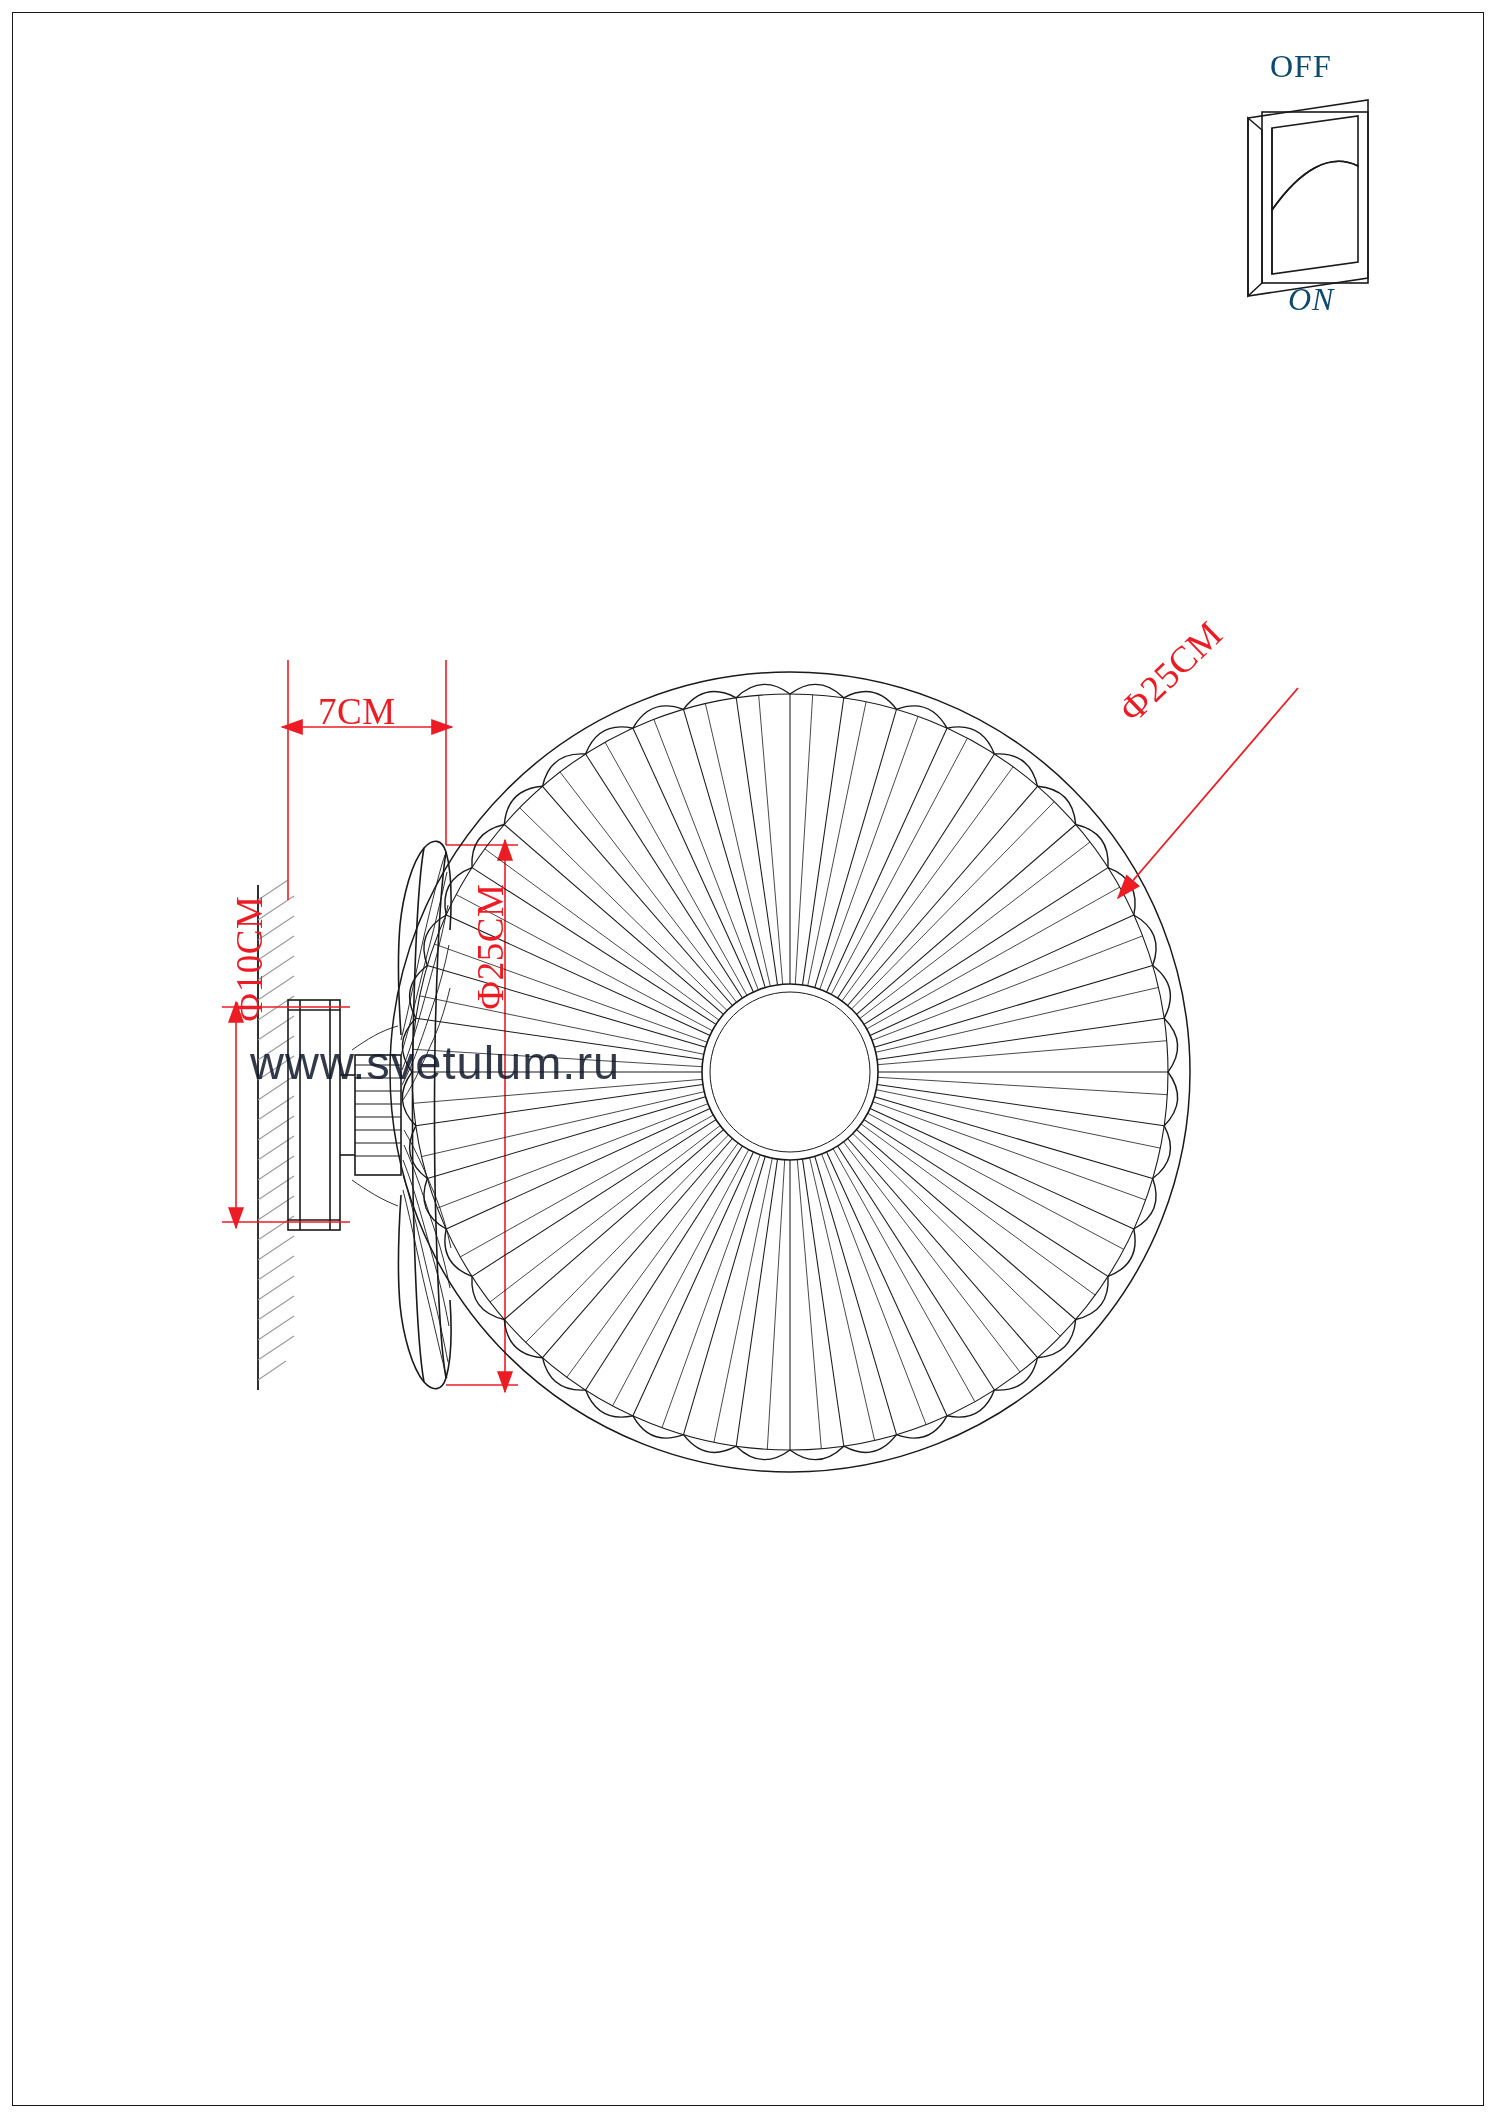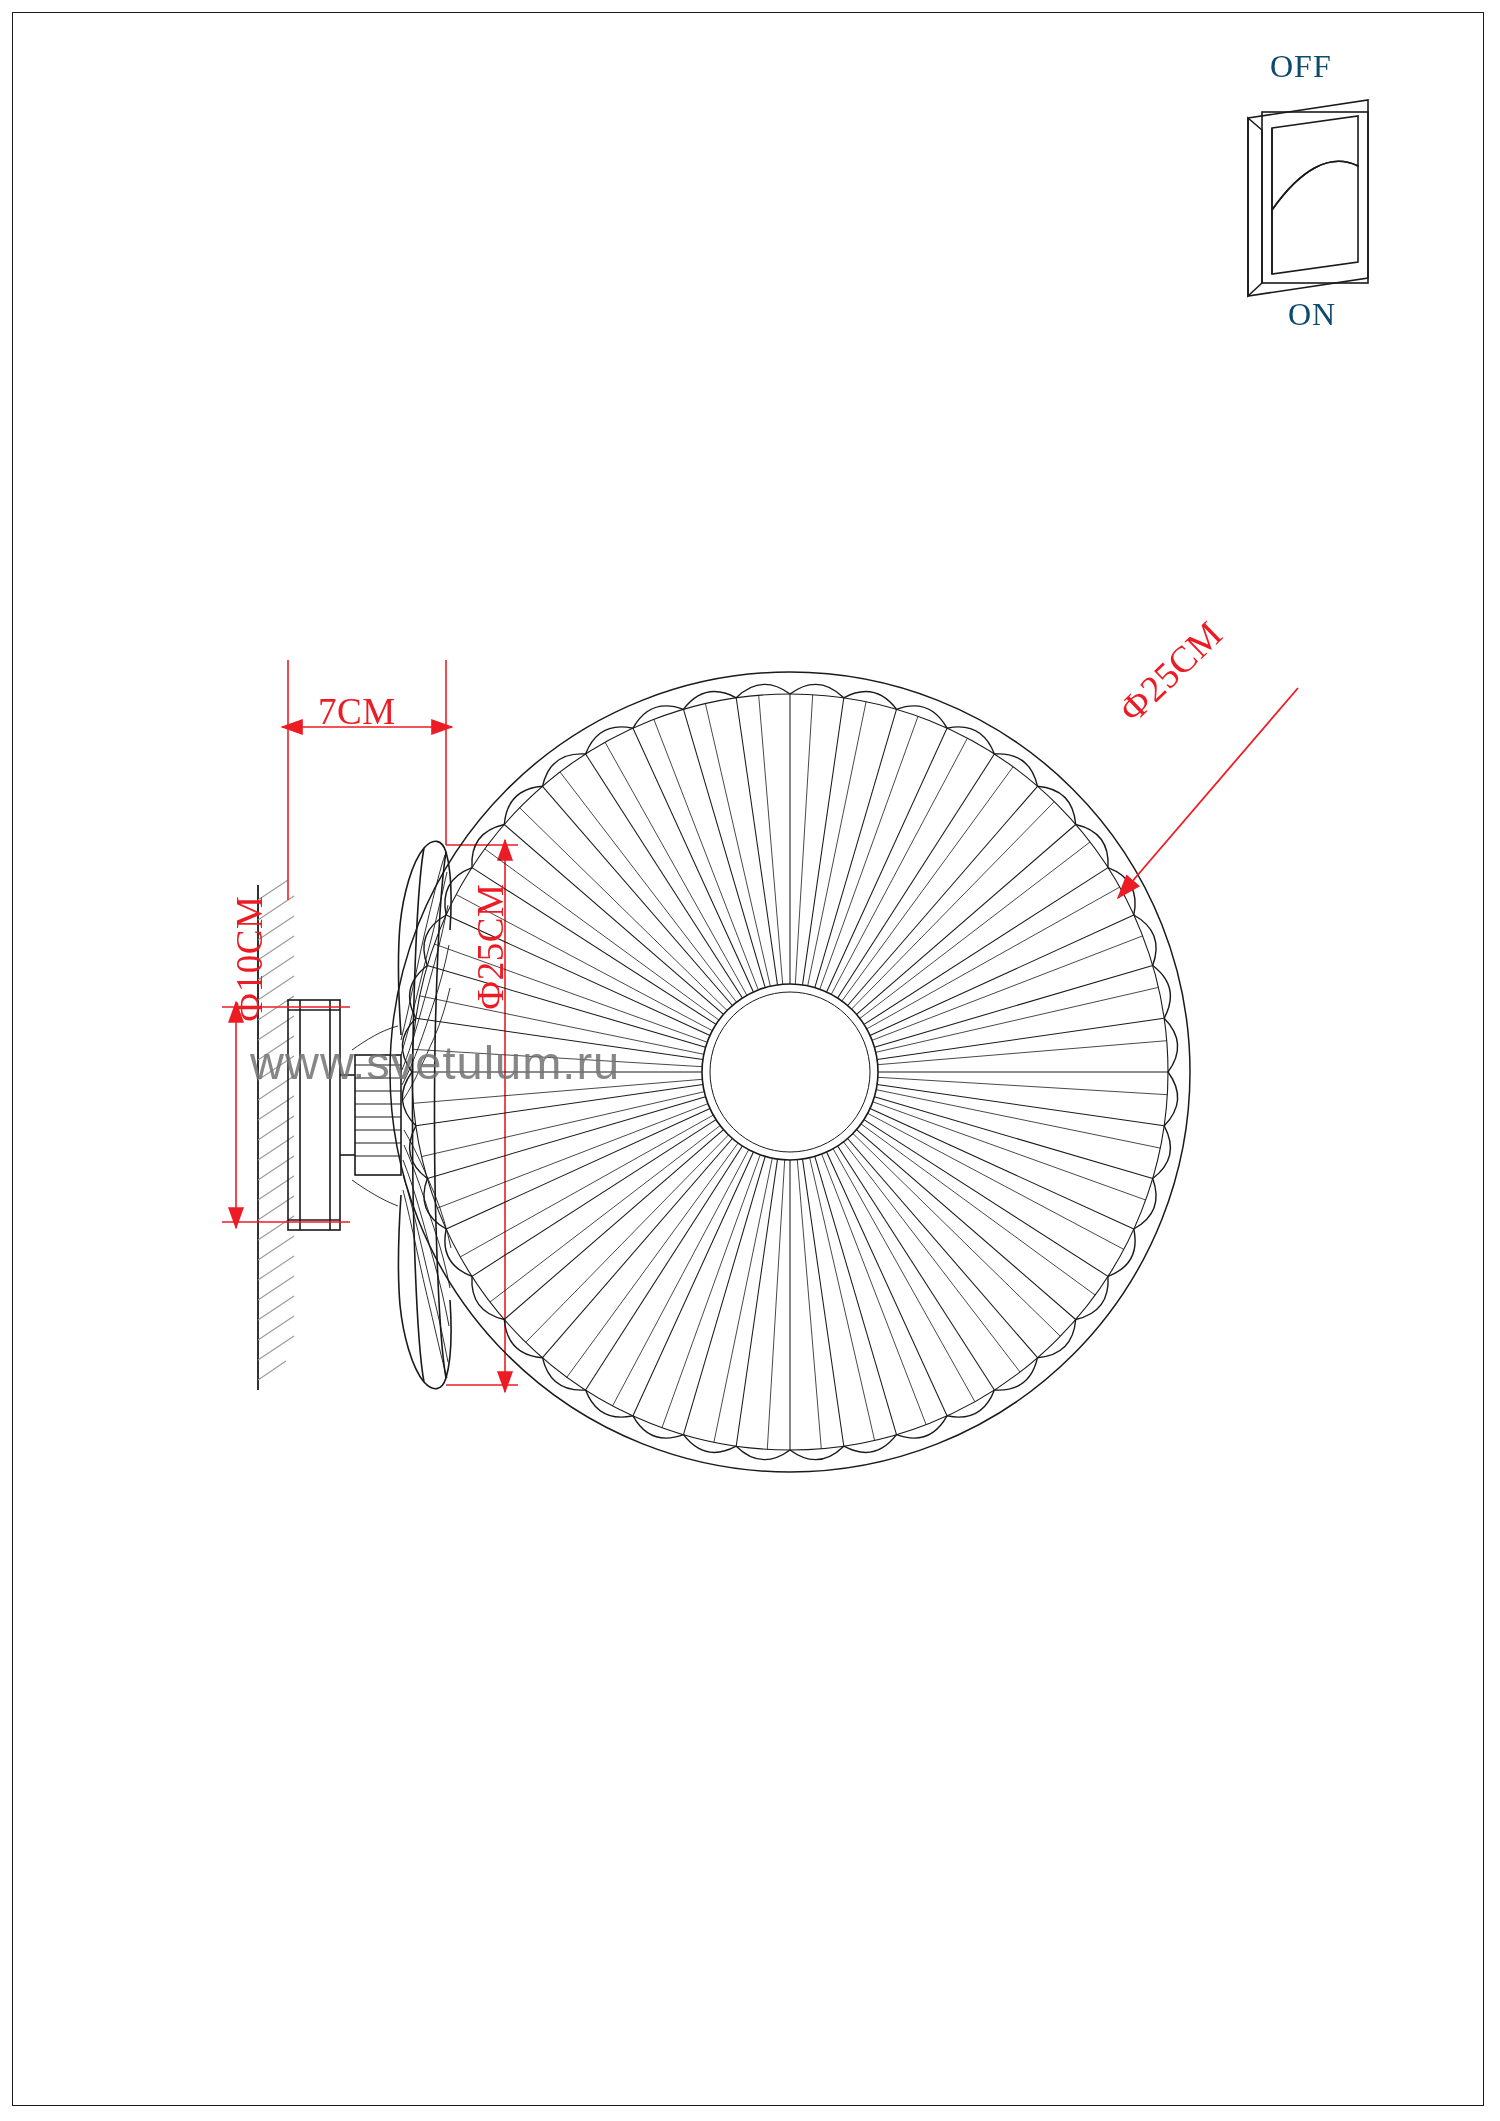--- a/index.html
+++ b/index.html
@@ -77,30 +77,31 @@
     transform-origin: left top;
   }
   #label-off {
     left: 1270px;
     top: 48px;
     font-size: 32px;
     letter-spacing: 1px;
   }
   #label-on {
     left: 1288px;
-    top: 296px;
+    top: 281px;
     font-size: 32px;
     letter-spacing: 1px;
+    font-style: italic;
   }
   #watermark {
     position: absolute;
     left: 250px;
     top: 1035px;
     font-size: 47px;
-    color: #737373;
+    color: #0f172a;
     font-family: "Liberation Sans", sans-serif;
     letter-spacing: 1px;
     white-space: nowrap;
     opacity: 0.85;
     text-align: center;
   }
 </style>
 </head>
 <body>
 

